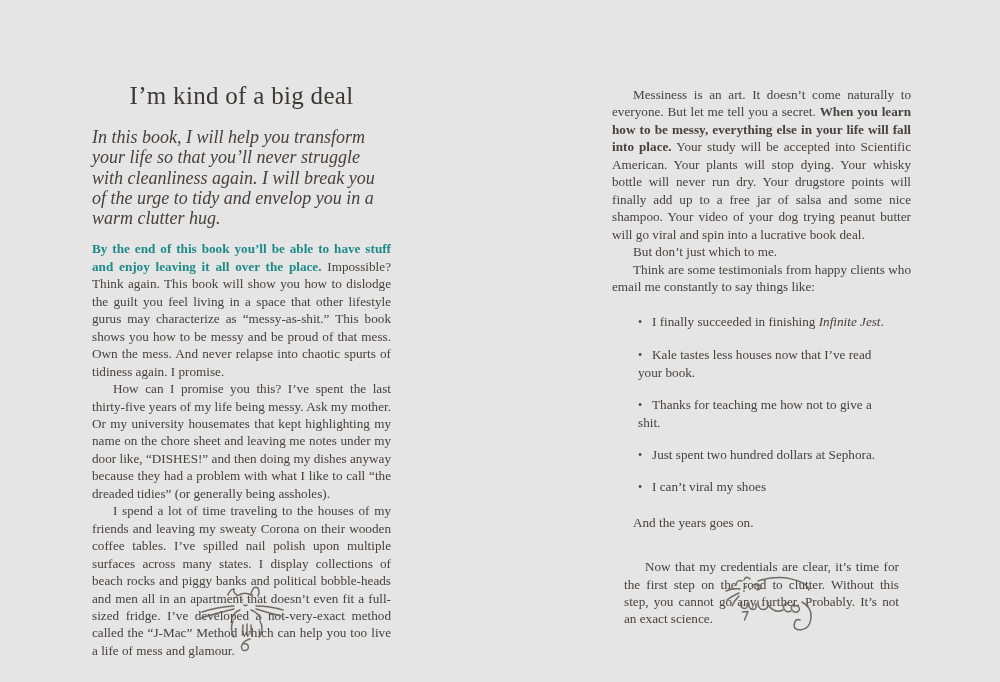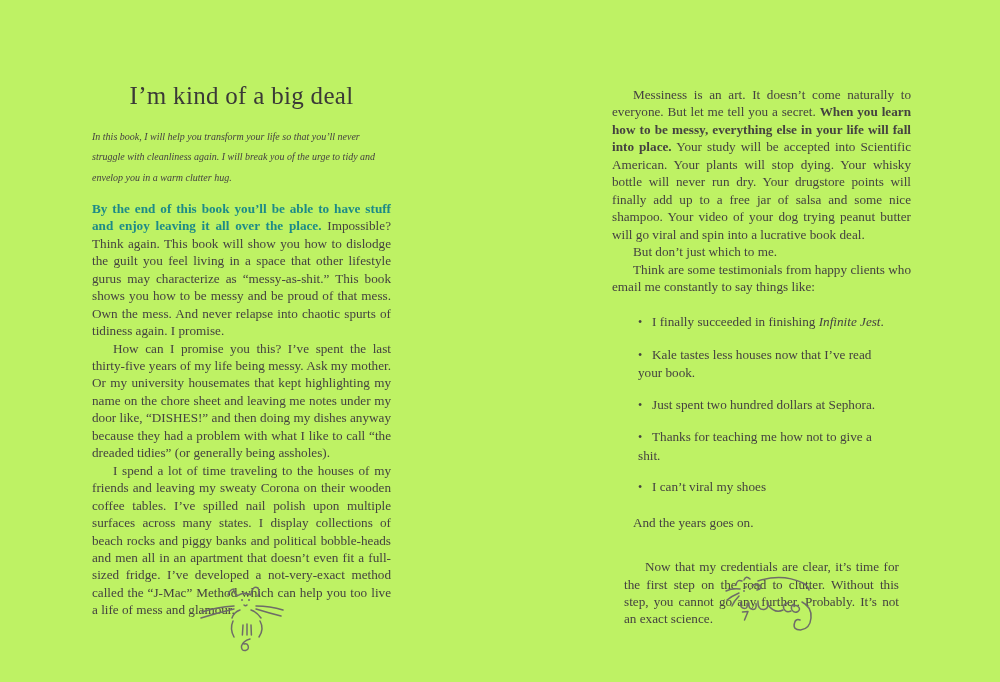--- a/index.html
+++ b/index.html
@@ -2,32 +2,32 @@
 <html><head>
 <meta charset="utf-8">
 <style>
   html, body { margin: 0; padding: 0; }
   body {
     width: 1000px; height: 682px;
     background: #ffffff;
     font-family: "Liberation Serif", serif;
     overflow: hidden;
   }
-  .spread { position: relative; width: 1000px; height: 682px; background: #bef264; }
+  .spread { position: relative; width: 1000px; height: 682px; background: #e5e5e5; }
 
   .page-col { position: absolute; color: #454240; }
   .page-left  { left: 92px;  top: 82px; width: 299px; }
   .page-right { left: 612px; top: 86px; width: 299px; font-family: Liberation Serif, serif; }
 
   .chapter-title {
     font-size: 25px; font-weight: normal; text-align: center;
     letter-spacing: 0.3px; color: #3b3937; margin: 0 0 17px 0;
   }
   .intro {
-    font-style: italic; font-size: 10px; line-height: 20.3px;
+    font-style: italic; font-size: 18px; line-height: 20.3px;
     text-align: left; margin: 0 0 12px 0;
   }
   .bodytext {
     font-size: 13.2px; line-height: 17.45px; text-align: justify;
     margin: 0;
   }
   .indent { text-indent: 21px; }
   .teal-lead { color: #1d8a88; font-weight: bold; }
   .bold-black { font-weight: bold; }
   .ital { font-style: italic; }
@@ -71,22 +71,22 @@
   <section class="page-col page-right">
     <p class="bodytext indent"><span>Messiness is an art. It doesn’t come naturally to everyone. But let me tell you a secret. </span><span class="bold-black">When you learn how to be messy, everything else in your life will fall into place.</span><span> Your study will be accepted into Scientific American. Your plants will stop dying. Your whisky bottle will never run dry. Your drugstore points will finally add up to a free jar of salsa and some nice shampoo. Your video of your dog trying peanut butter will go viral and spin into a lucrative book deal.</span></p>
 
     <p class="bodytext indent">But don’t just which to me.</p>
 
     <p class="bodytext indent">Think are some testimonials from happy clients who email me constantly to say things like:</p>
 
     <ul class="testimonials">
       <li><span class="bullet-mark">•</span><span>I finally succeeded in finishing </span><span class="ital">Infinite Jest</span><span>.</span></li>
       <li><span class="bullet-mark">•</span><span>Kale tastes less houses now that I’ve read your book.</span></li>
+      <li><span class="bullet-mark">•</span><span>Thanks for teaching me how not to give a shit.</span></li>
       <li><span class="bullet-mark">•</span><span>Just spent two hundred dollars at Sephora.</span></li>
-      <li><span class="bullet-mark">•</span><span>Thanks for teaching me how not to give a shit.</span></li>
       <li><span class="bullet-mark">•</span><span>I can’t viral my shoes</span></li>
     </ul>
 
     <p class="bodytext indent and-list">And the years goes on.</p>
 
     <p class="bodytext indent closing">Now that my credentials are clear, it’s time for the first step on the road to clutter. Without this step, you cannot go any further. Probably. It’s not an exact science.</p>
   </section>
 
   <svg class="cat-sketch cat-left" width="100" height="70" viewBox="0 0 100 70">
 

